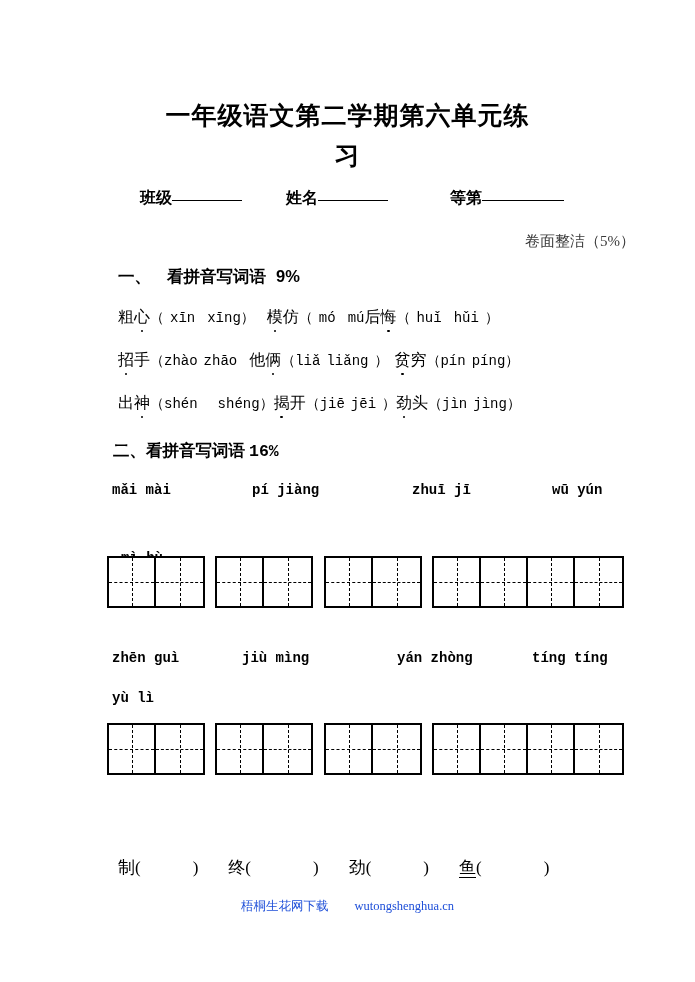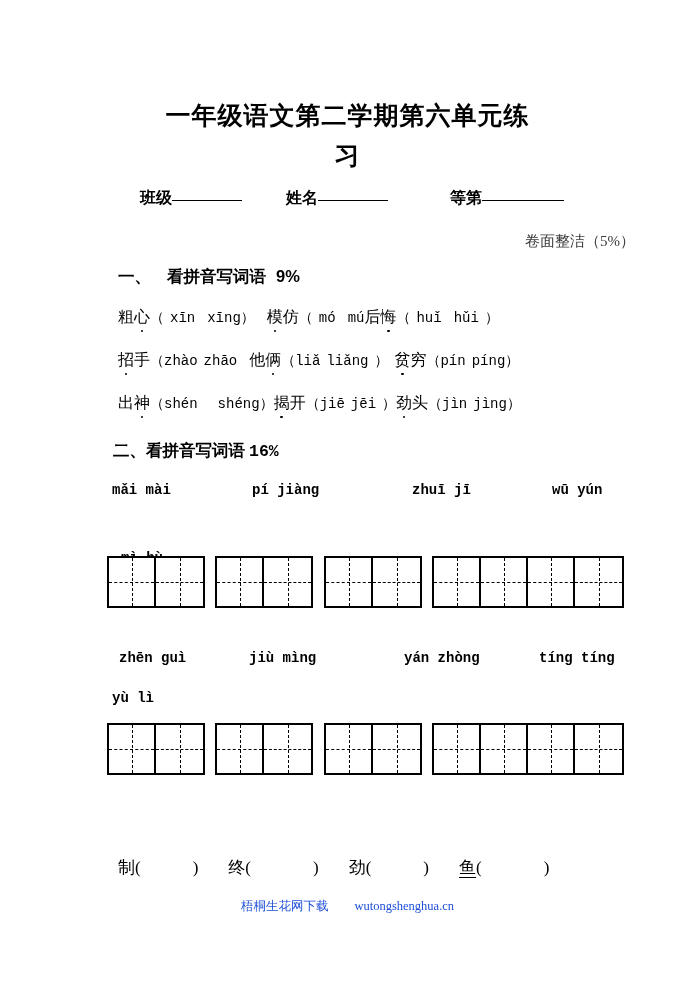--- a/index.html
+++ b/index.html
@@ -240,21 +240,21 @@
     <div class="cell"></div>
       <div class="cell"></div>
   </div>
   <div class="grid" style="top:556px; left:432px;">
     <div class="cell"></div>
       <div class="cell"></div>
       <div class="cell"></div>
       <div class="cell"></div>
   </div>
 
-  <div class="py-row" style="top:650px;margin-left:7px;">
+  <div class="py-row" style="top:650px;">
     <span class="slot" style="width:130px">zhēn guì</span><span class="slot" style="width:155px">jiù mìng</span><span class="slot" style="width:135px">yán zhòng</span><span class="slot">tíng tíng</span>
   </div>
   <div class="py-row" style="top:690px;">
     <span class="slot">yù lì</span>
   </div>
 
   <div class="grid" style="top:723px; left:107px;">
     <div class="cell"></div>
       <div class="cell"></div>
   </div>

